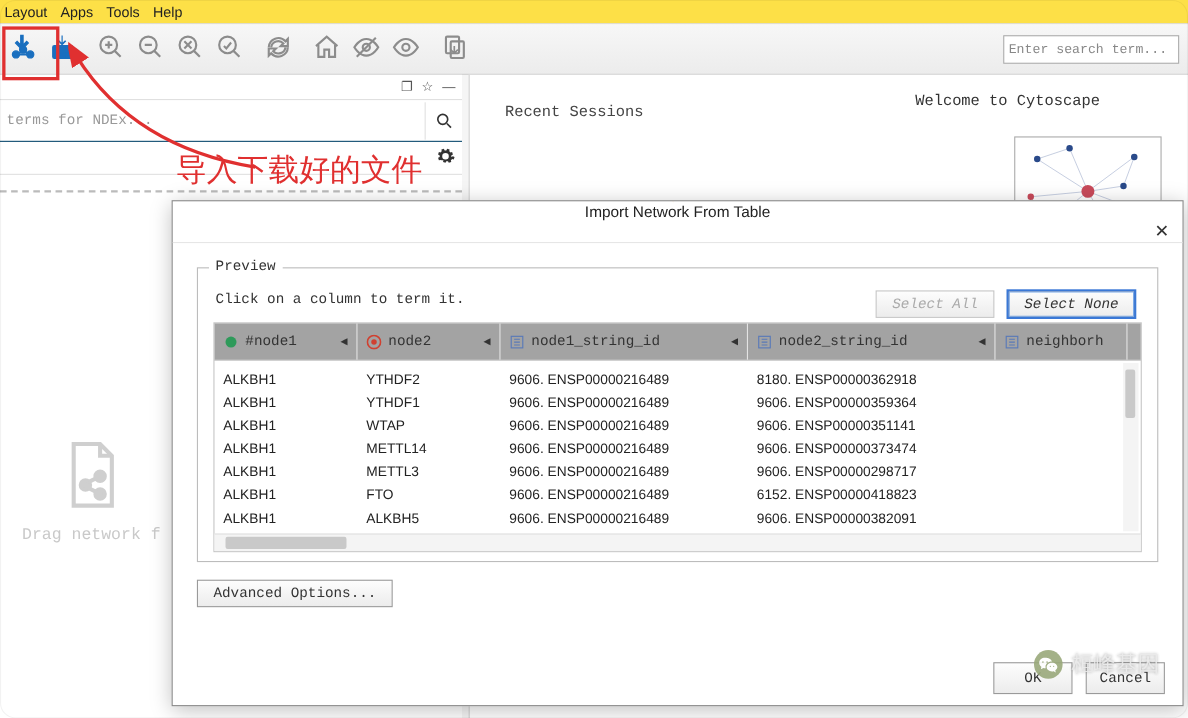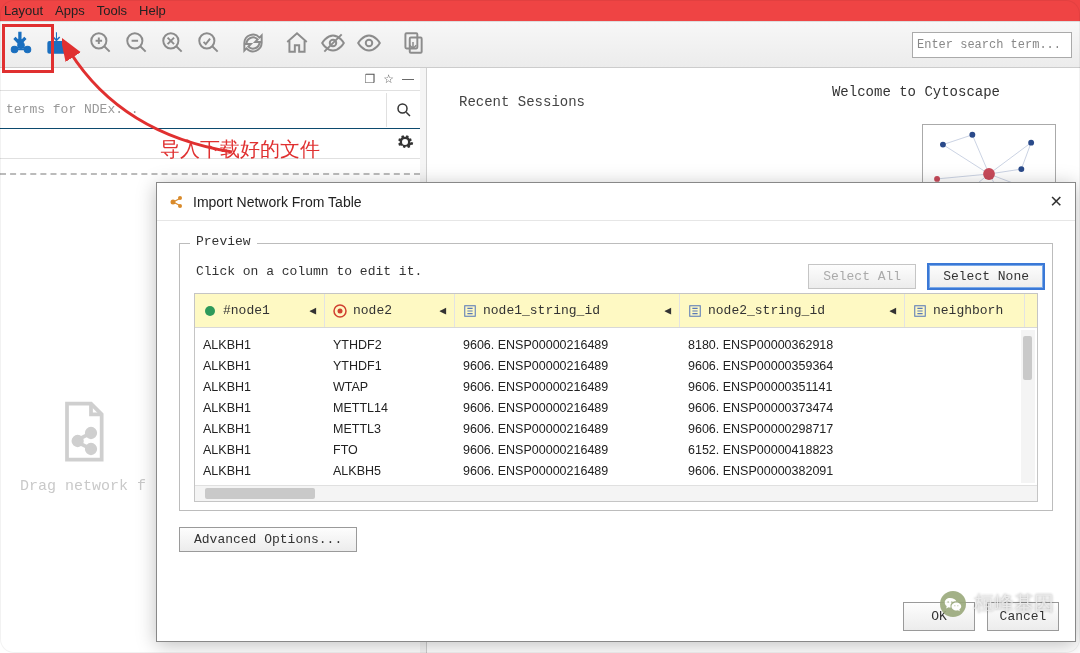--- a/index.html
+++ b/index.html
@@ -1,54 +1,54 @@
 <!DOCTYPE html>
 <html><head>
 <meta charset="utf-8">
 <style>
   * { box-sizing: border-box; margin: 0; padding: 0; }
   body { font-family: "Segoe UI", Arial, sans-serif; font-size: 13px; background: #f5f5f5; width: 1080px; height: 653px; overflow: hidden; position: relative; color: #333; }
-  .menubar { background: #ef4444; height: 22px; display: flex; align-items: center; padding: 0 4px; gap: 12px; font-size: 13px; color: #222; border-bottom: 1px solid #ddd; }
+  .menubar { background: #fde047; height: 22px; display: flex; align-items: center; padding: 0 4px; gap: 12px; font-size: 13px; color: #222; border-bottom: 1px solid #ddd; }
   .menubar span { cursor: default; }
   .toolbar { background: linear-gradient(#f7f7f7, #ececec); height: 46px; display: flex; align-items: center; padding: 0 8px; gap: 18px; border-bottom: 1px solid #ccc; }
   .toolbar .tgroup { display: flex; gap: 10px; align-items: center; }
   .toolbar svg { width: 26px; height: 26px; color: #8c8c8c; stroke: #8c8c8c; }
   .toolbar .blue svg { color: #1a6fbf; stroke: #1a6fbf; fill: #1a6fbf; }
   .search-box { margin-left: auto; width: 160px; height: 26px; border: 1px solid #aaa; background: #fff; font-family: "Courier New", monospace; font-size: 12px; padding: 0 4px; color: #888; display:flex; align-items:center;}
   .red-box { position: absolute; top: 24px; left: 2px; width: 52px; height: 49px; border: 3px solid #e03030; z-index: 30; }
   .annotation-arrow { position: absolute; top: 34px; left: 62px; z-index: 29; pointer-events: none; }
-  .annotation-text { position: absolute; top: 136px; left: 160px; color: #e03030; font-size: 20px; z-index: 29; font-family: "Microsoft YaHei", sans-serif; }
+  .annotation-text { position: absolute; top: 136px; left: 160px; color: #e03030; font-size: 28px; z-index: 29; font-family: "Microsoft YaHei", sans-serif; }
   .left-panel { position: absolute; top: 68px; left: 0; width: 420px; bottom: 0; background: #fff; }
   .panel-controls { display:flex; justify-content:flex-end; gap:8px; padding:4px 6px; color:#555; font-size:12px; border-bottom: 1px solid #e0e0e0;}
   .ndex-bar { display:flex; align-items:center; border-bottom:1px solid #0c4a6e; height:38px; }
   .ndex-input { flex:1; font-family:"Courier New",monospace; color:#999; padding:0 6px; font-size:13px; }
   .ndex-icon { width:34px; height:34px; display:flex; align-items:center; justify-content:center; border-left:1px solid #e0e0e0; }
   .gear-row { display:flex; justify-content:flex-end; padding:4px 6px; border-bottom:1px solid #e0e0e0; }
   .dashed-divider { border-top: 2px dashed #bbb; margin-top: 14px; }
   .drop-area { position:absolute; top: 330px; left: 20px; color:#c9c9c9; font-family:"Courier New",monospace; font-size:15px; text-align:center; }
   .drop-area svg { display:block; margin:0 auto 10px; }
   .main-area { position:absolute; top:68px; left:426px; right:0; bottom:0; background:#fff; border-left:1px solid #d0d0d0; }
   .recent-title { font-family:"Courier New",monospace; color:#444; padding:26px 0 6px 32px; font-size:14px; }
   .welcome-title { position:absolute; top:16px; right:80px; font-family:"Courier New",monospace; color:#333; font-size:14px; }
   .thumb { position:absolute; top:56px; right:24px; width:134px; height:100px; border:1px solid #aaa; background:#fff; overflow:hidden; }
   .thumb svg { width:100%; height:100%; }
   .dialog { position:absolute; top:182px; left:156px; width:920px; height:460px; background:#fff; border:1px solid #888; box-shadow:0 3px 18px rgba(0,0,0,0.25); z-index:40; }
-  .dialog-titlebar { height:38px; display:flex; align-items:center; padding:0 12px; font-size:14px; color:#222; border-bottom:1px solid #e6e6e6;}
+  .dialog-titlebar { height:38px; display:flex; align-items:center; padding:0 12px; font-size:14px; color:#222; border-bottom:1px solid #e6e6e6;flex-direction:column;}
   .dialog-titlebar .title-icon { width:16px; height:16px; margin-right:8px; }
   .dialog-close { margin-left:auto; cursor:pointer; font-size:16px; color:#333; }
   .dialog-body { padding: 22px 22px 8px 22px; }
   .fieldset { border:1px solid #bcbcbc; padding: 12px 14px 8px 14px; position:relative; }
   .fieldset-legend { position:absolute; top:-10px; left:10px; background:#fff; padding:0 6px; font-family:"Courier New",monospace; color:#333; font-size:13px; }
   .preview-hint { font-family:"Courier New",monospace; color:#333; font-size:13px; margin:8px 0 14px 2px; }
-  .sel-buttons { position:absolute; top:20px; right:8px; display:flex; gap:12px; }
+  .sel-buttons { position:absolute; top:20px; right:20px; display:flex; gap:12px;font-style:italic; }
   .btn { border:1px solid #9a9a9a; background:linear-gradient(#fdfdfd,#ececec); padding:4px 14px; font-family:"Courier New",monospace; font-size:13px; color:#333; cursor:pointer; }
   .btn.disabled { color:#aaa; border-color:#c5c5c5; }
   .btn.focus { outline:2px solid #3a78d6; outline-offset:-1px; box-shadow: inset 0 0 0 1px #7aa9e8; }
   .table-wrap { border:1px solid #c5c5c5; margin-top:6px; position:relative; background:#fff; }
-  .thead { display:flex; height:34px; background:#fef9c3; border-bottom:1px solid #d8d8d8; }
+  .thead { display:flex; height:34px; background:#a3a3a3; border-bottom:1px solid #d8d8d8; }
   .th { display:flex; align-items:center; gap:6px; padding:0 8px; border-right:1px solid #e3e3e3; font-family:"Courier New",monospace; font-size:13px; color:#333; position:relative; }
   .th .sort { margin-left:auto; font-size:11px; color:#333; }
   .th svg { flex:0 0 auto; }
   .w1 { width:130px; } .w2 { width:130px; } .w3 { width:225px; } .w4 { width:225px; } .w5 { width:120px; }
   .tbody { padding: 6px 0 4px 0; }
   .tr { display:flex; font-family:Arial,sans-serif; font-size:12.5px; color:#222; height:21px; align-items:center; }
   .td { padding:0 8px; overflow:hidden; white-space:nowrap; }
   .hscroll { height:16px; background:#f4f4f4; border-top:1px solid #e0e0e0; position:relative; }
   .hscroll-thumb { position:absolute; top:2px; left:10px; width:110px; height:11px; background:#c9c9c9; border-radius:2px; }
   .vscroll { position:absolute; right:2px; top:36px; width:14px; bottom:18px; background:#f4f4f4; }
@@ -228,21 +228,21 @@
         <circle cx="11" cy="4" r="2" fill="#d98a2a"></circle>
         <circle cx="11" cy="12" r="2" fill="#d98a2a"></circle>
         <path d="M6 7l4-2M6 9l4 2" stroke="#d98a2a" stroke-width="1.2"></path>
       </svg>
     <span>Import Network From Table</span>
     <span class="dialog-close">✕</span>
   </div>
   <div class="dialog-body">
     <div class="fieldset">
       <div class="fieldset-legend">Preview</div>
-      <div class="preview-hint">Click on a column to edit it.</div>
+      <div class="preview-hint">Click on a column to term it.</div>
       <div class="sel-buttons">
         <div class="btn disabled">Select All</div>
         <div class="btn focus">Select None</div>
       </div>
 
       <div class="table-wrap">
         <div class="thead">
           <div class="th w1">
             <svg width="14" height="14">
                 <circle cx="7" cy="7" r="5" fill="#2e9a5a"></circle>

